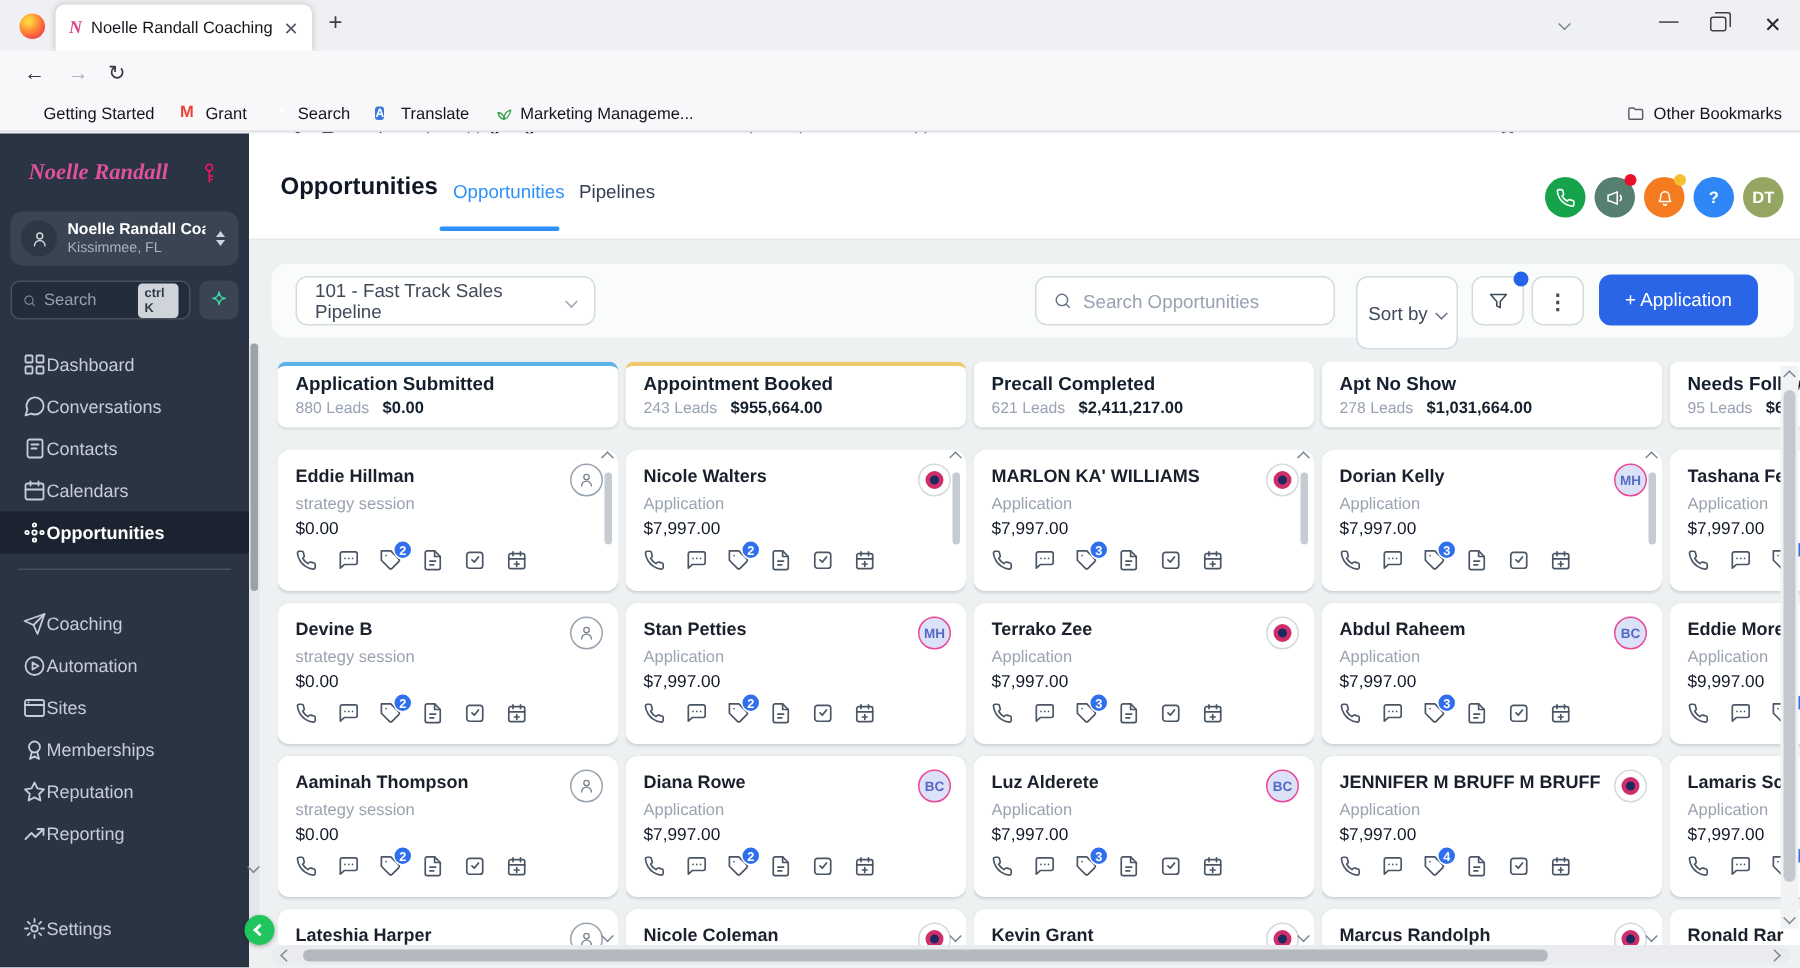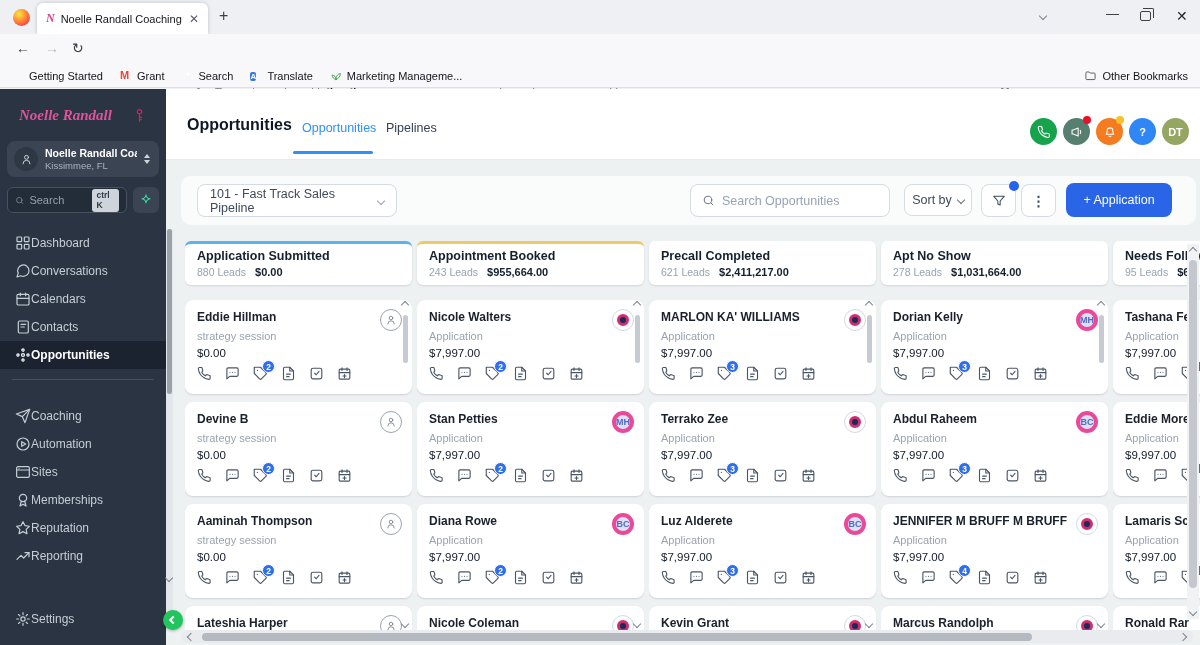--- a/index.html
+++ b/index.html
@@ -111,21 +111,21 @@
   
   .toolbar { position:absolute; left:15px; top:87px; width:1015px; height:49px; background:#fafcfc; border-radius:10px; }
   .pl-select { position:absolute; left:16px; top:8px; width:200px; height:33px; background:#fff; border:1px solid #d5dbe1;
                border-radius:8px; display:flex; align-items:center; padding:0 12px; font-size:12.5px; color:#3f4a5a; cursor:pointer; }
   .pl-select .chev { margin-left:auto; border-color:#98a2b3; }
   .opp-search { position:absolute; right:306px; top:8px; width:200px; height:33px; background:#fff; border:1px solid #d5dbe1;
                 border-radius:8px; display:flex; align-items:center; gap:7px; padding:0 11px; }
   .opp-search .i12 { width:13px; height:13px; color:#667085; }
   .opp-search input { border:none; outline:none; width:150px; font-size:12.5px; color:#3f4a5a; font-family:inherit; background:transparent; }
   .opp-search input::placeholder { color:#98a2b3; }
-  .sortby { position:absolute; right:224px; top:8px; width:68px; height:32px; background:#fff; border:1px solid #d5dbe1;
+  .sortby { position:absolute; right:224px; top:8px; width:68px; height:49px; background:#fff; border:1px solid #d5dbe1;
             border-radius:8px; display:flex; align-items:center; justify-content:center; gap:6px; font-size:12.5px; color:#3f4a5a; cursor:pointer; }
   .sortby .chev { border-color:#667085; }
   .sq-btn { position:absolute; top:8px; width:35px; height:33px; background:#fff; border:1px solid #d5dbe1; border-radius:8px;
             display:flex; align-items:center; justify-content:center; color:#3f4a5a; cursor:pointer; }
   .filter-btn { right:180px; }
   .filter-btn .i13 { width:14px; height:14px; }
   .filter-dot { position:absolute; right:-4px; top:-4px; width:10px; height:10px; border-radius:50%; background:#2563eb; }
   .kebab-btn { right:140px; font-size:14px; font-weight:bold; letter-spacing:0; }
   .new-opp { position:absolute; right:24px; top:7px; width:106px; height:34px; background:#2a65e8; border:none; border-radius:8px;
              color:#fff; font-size:12.5px; font-family:inherit; cursor:pointer; }
@@ -145,21 +145,21 @@
   .card-sub { margin-top:6px; font-size:11px; color:#9aa3b0; }
   .card-amount { margin-top:5px; font-size:11.5px; color:#111827; font-weight:500; }
   .card-icons { margin-top:7px; display:flex; gap:13px; color:#4a5565; align-items:center; }
   .cic { width:15px; height:15px; position:relative; display:inline-block; }
   .tag-badge { position:absolute; right:-7px; top:-6px; min-width:13px; height:13px; border-radius:7px; background:#2f6fed;
                color:#fff; font-size:8.5px; font-weight:bold; display:flex; align-items:center; justify-content:center; border:1.5px solid #fff; }
   .card-avatar { position:absolute; right:10px; top:9px; width:22px; height:22px; border-radius:50%;
                  display:flex; align-items:center; justify-content:center; }
   .av-person { border:1.2px solid #9aa3b0; color:#7a8490; }
   .av-person .i12 { width:12px; height:12px; }
-  .av-init { background:#dbe2f7; border:4px solid #ec4899; color:#5568c8; font-size:9px; font-weight:bold; }
+  .av-init { background:#dbe2f7; border:1px solid #ec4899; color:#5568c8; font-size:9px; font-weight:bold; }
   .av-logo { background:#fff; border:1px solid #d4d9e0; }
   .logo-ring { width:12px; height:12px; border-radius:50%; border:3px solid #cf2e6b; background:#1b2a5e; }
   .col-chev-up { position:absolute; top:61px; right:4px; }
   .col-thumb { position:absolute; top:74px; right:4px; width:5px; height:48px; background:#c6cbd2; border-radius:3px; }
   .col-chev-down { position:absolute; bottom:3px; right:4px; }
 
   
   .vscroll { position:absolute; right:1px; top:155px; width:12px; height:375px; background:#f1f2f4; z-index:4; }
   .vs-up { position:absolute; left:3px; top:4px; } .vs-down { position:absolute; left:3px; bottom:4px; }
   .vs-thumb { position:absolute; left:2px; top:16px; width:8px; height:328px; background:#c4c8ce; border-radius:4px; }
@@ -341,35 +341,35 @@
             <svg viewBox="0 0 24 24" fill="none" stroke="currentColor" stroke-width="1.8" stroke-linecap="round" stroke-linejoin="round">
               <path d="M21 11.5a8.5 8.5 0 0 1-8.5 8.5c-1.3 0-2.6-.3-3.7-.9L3 21l1.9-5.8A8.5 8.5 0 1 1 21 11.5z"></path>
             </svg>
           </span>
     <span>Conversations</span>
   </div>
 
   <div class="nav-item">
     <span class="i16 i">
             <svg viewBox="0 0 24 24" fill="none" stroke="currentColor" stroke-width="1.8" stroke-linecap="round" stroke-linejoin="round">
+              <rect x="5" y="3" width="15" height="18" rx="2"></rect>
+              <path d="M9 8h7M9 12h5"></path>
+            </svg>
+          </span>
+    <span>Contacts</span>
+  </div>
+
+  <div class="nav-item">
+    <span class="i16 i">
+            <svg viewBox="0 0 24 24" fill="none" stroke="currentColor" stroke-width="1.8" stroke-linecap="round" stroke-linejoin="round">
               <rect x="3" y="5" width="18" height="16" rx="2"></rect>
               <path d="M16 3v4M8 3v4M3 11h18"></path>
             </svg>
           </span>
     <span>Calendars</span>
-  </div>
-
-  <div class="nav-item">
-    <span class="i16 i">
-            <svg viewBox="0 0 24 24" fill="none" stroke="currentColor" stroke-width="1.8" stroke-linecap="round" stroke-linejoin="round">
-              <rect x="5" y="3" width="15" height="18" rx="2"></rect>
-              <path d="M9 8h7M9 12h5"></path>
-            </svg>
-          </span>
-    <span>Contacts</span>
   </div>
 
   <div class="nav-item active">
     <span class="i16 i">
             <svg viewBox="0 0 24 24" fill="none" stroke="currentColor" stroke-width="1.8" stroke-linecap="round" stroke-linejoin="round">
               <circle cx="12" cy="12" r="2.2"></circle>
               <circle cx="12" cy="4.5" r="1.7"></circle>
               <circle cx="4.5" cy="12" r="1.7"></circle>
               <circle cx="19.5" cy="12" r="1.7"></circle>
               <circle cx="12" cy="19.5" r="1.7"></circle>

